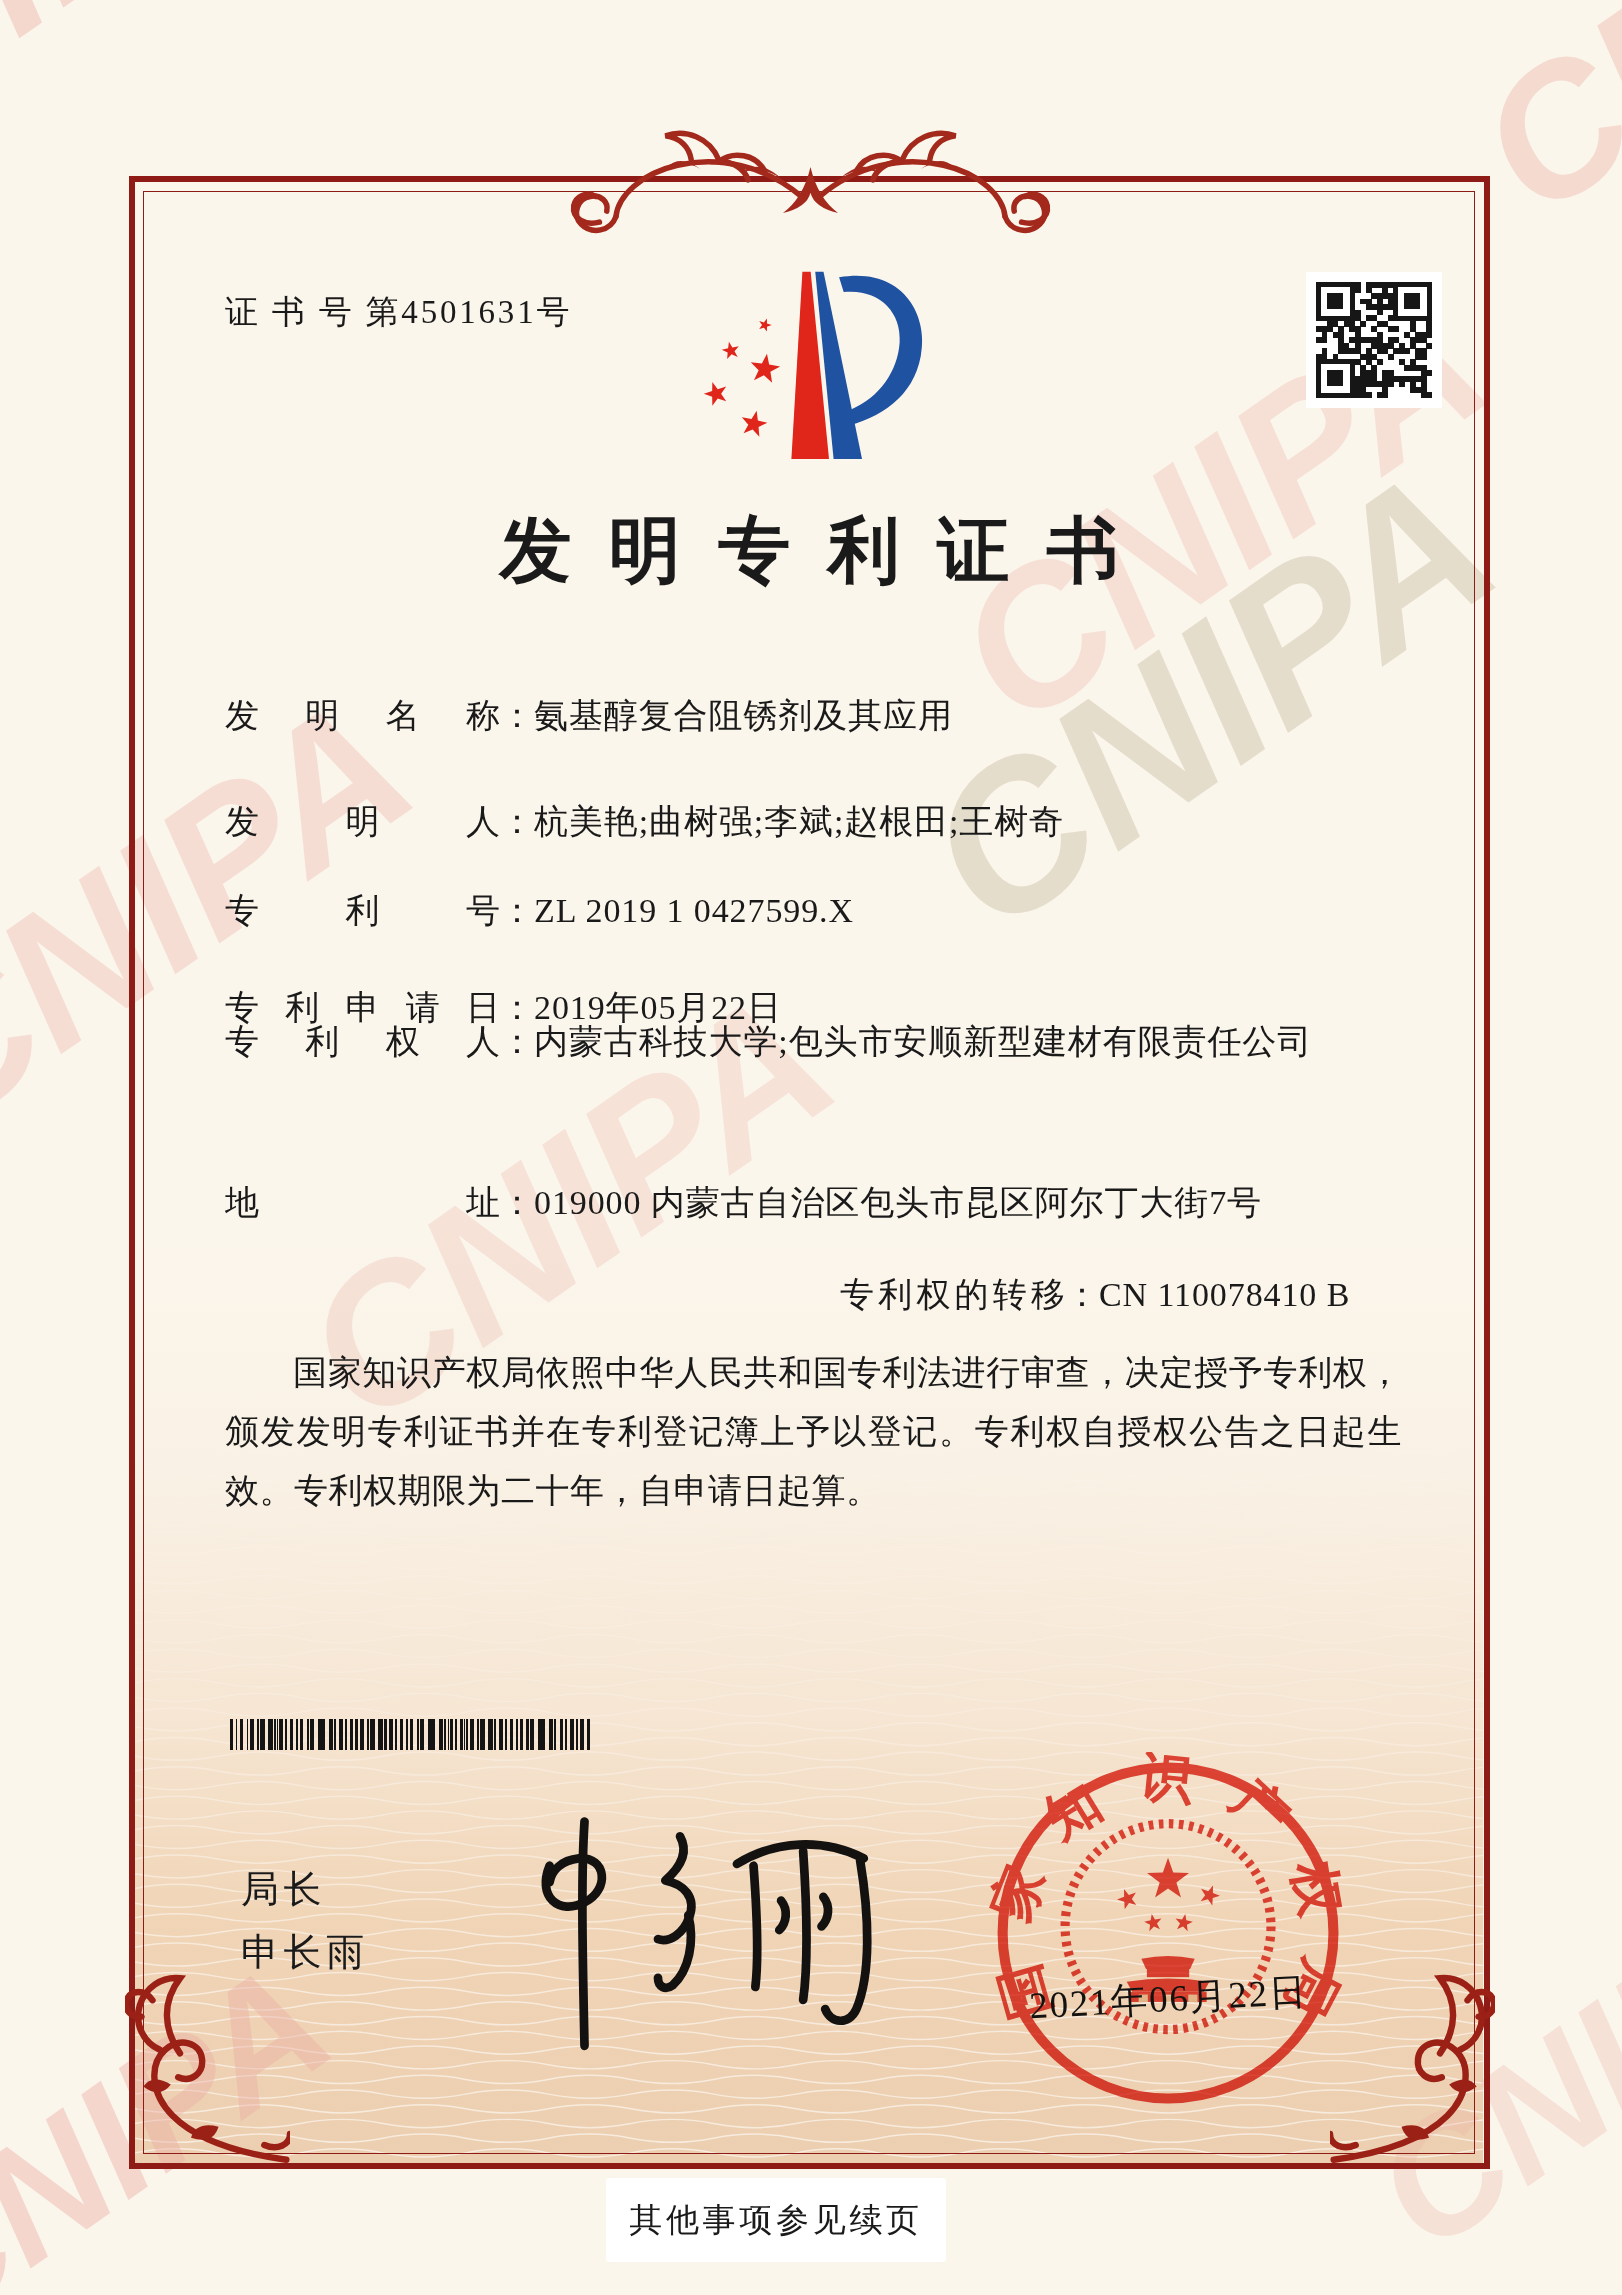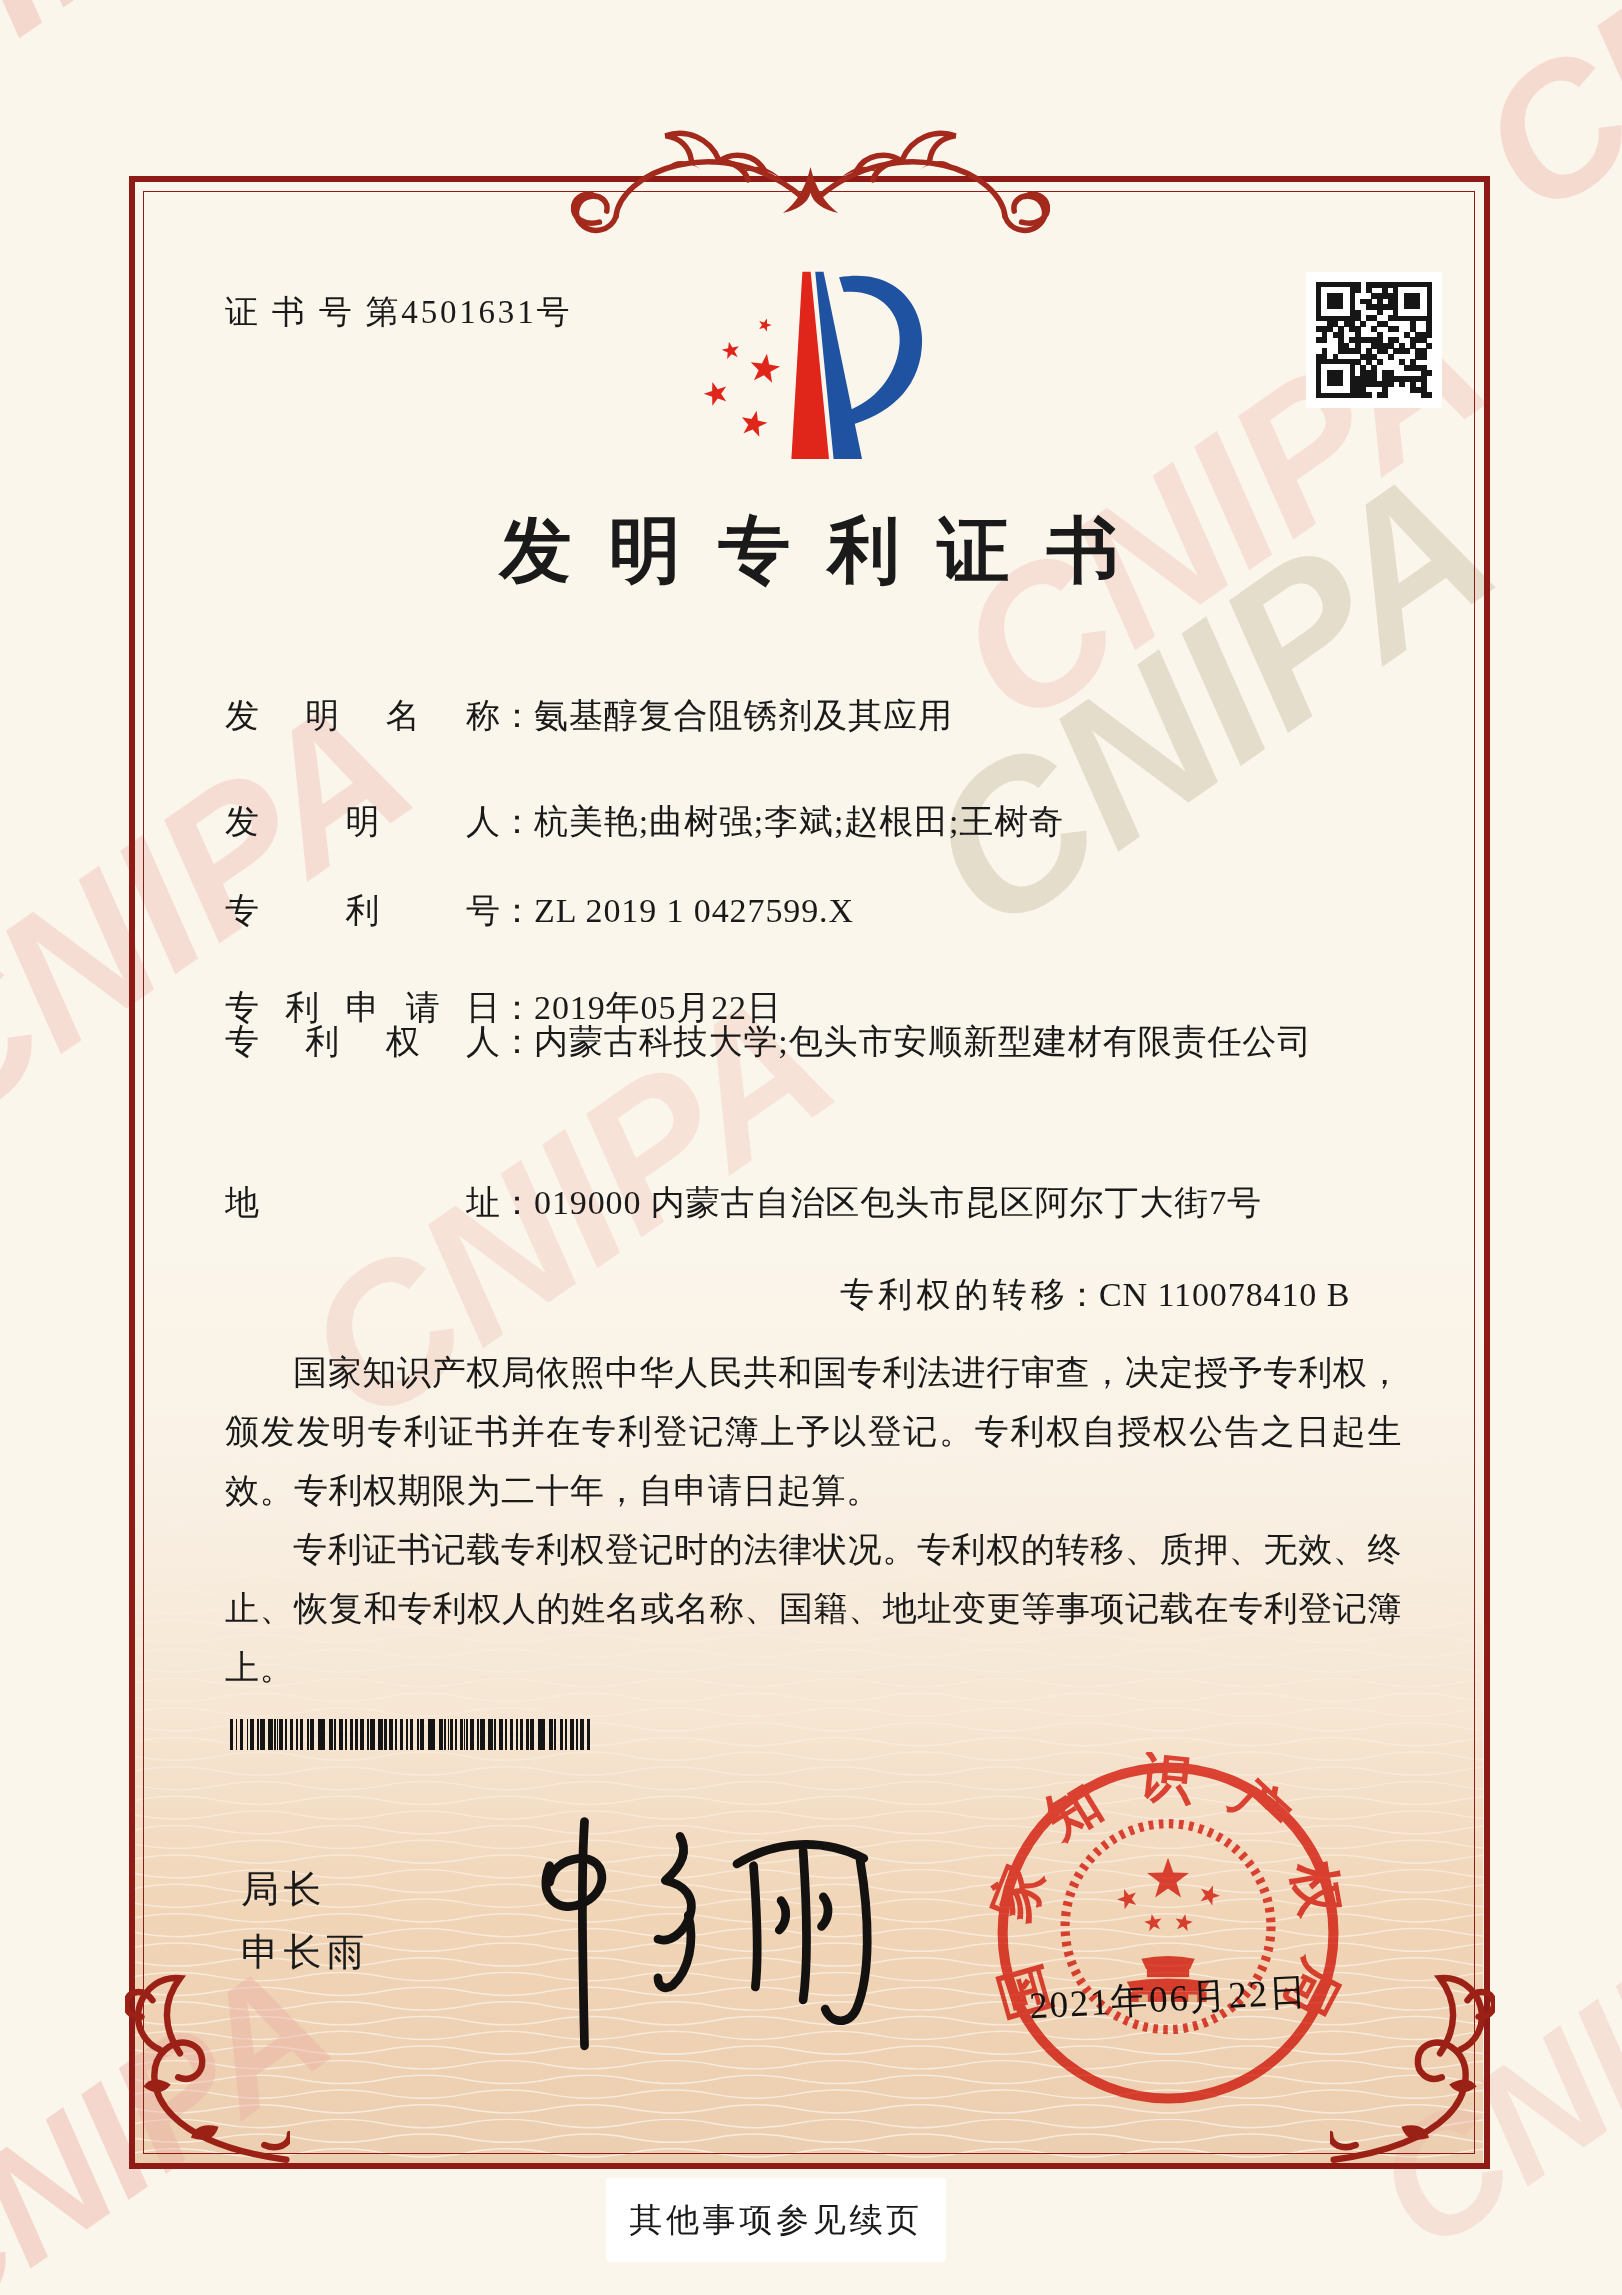--- a/index.html
+++ b/index.html
@@ -333,21 +333,20 @@
   </div>
   <div class="row" style="top:1180px">
     <span class="flabel">地址</span><span class="colon">：</span><span class="fvalue">019000 内蒙古自治区包头市昆区阿尔丁大街7号</span>
   </div>
   <div class="row2" style="left:840px;top:1272px">
     <span class="flabel small">专利权的转移</span><span class="colon">：</span><span class="fvalue">CN 110078410 B</span>
   </div>
 
   <div class="bodytext">
     <p>国家知识产权局依照中华人民共和国专利法进行审查，决定授予专利权，颁发发明专利证书并在专利登记簿上予以登记。专利权自授权公告之日起生效。专利权期限为二十年，自申请日起算。</p>
-    <p>专利证书记载专利权登记时的法律状况。专利权的转移、质押、无效、终止、恢复和专利权人的姓名或名称、国籍、地址变更等事项记载在专利登记簿上。</p>
   </div>
 
   <div class="barcode"></div>
 
   <div class="director" style="top:1864px">局长</div>
   <div class="director" style="top:1927px">申长雨</div>
 
   <svg class="sig" width="395" height="262" viewBox="0 0 430 285">
     <g fill="none" stroke="#141210" stroke-width="9.5" stroke-linecap="round" stroke-linejoin="round">
       <path d="M92,18 C88,80 90,170 92,262"></path>

